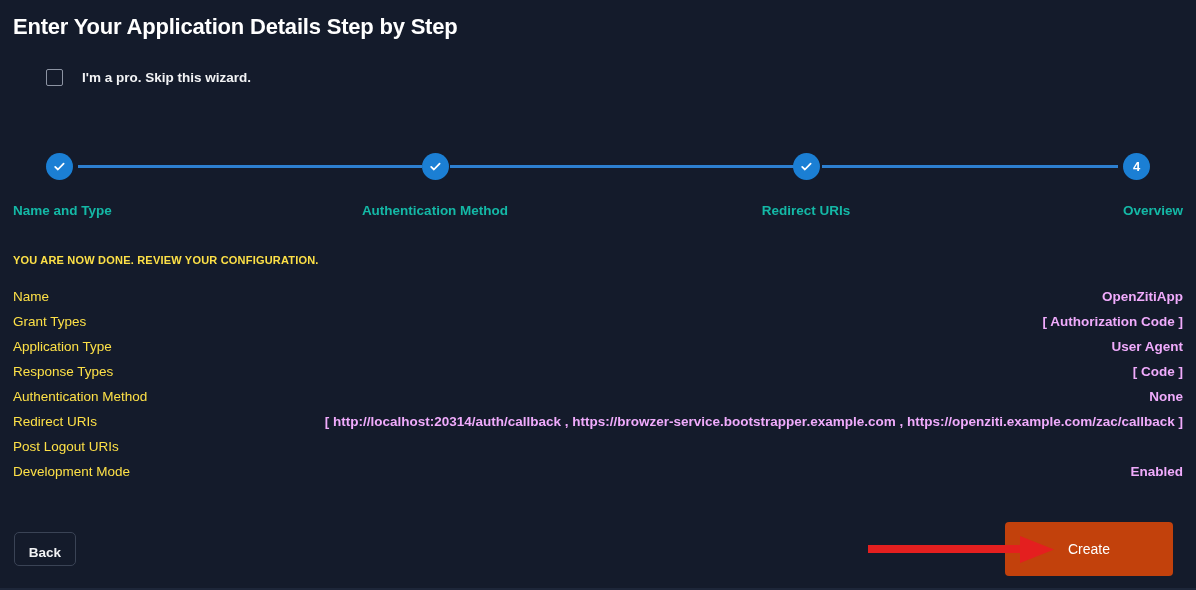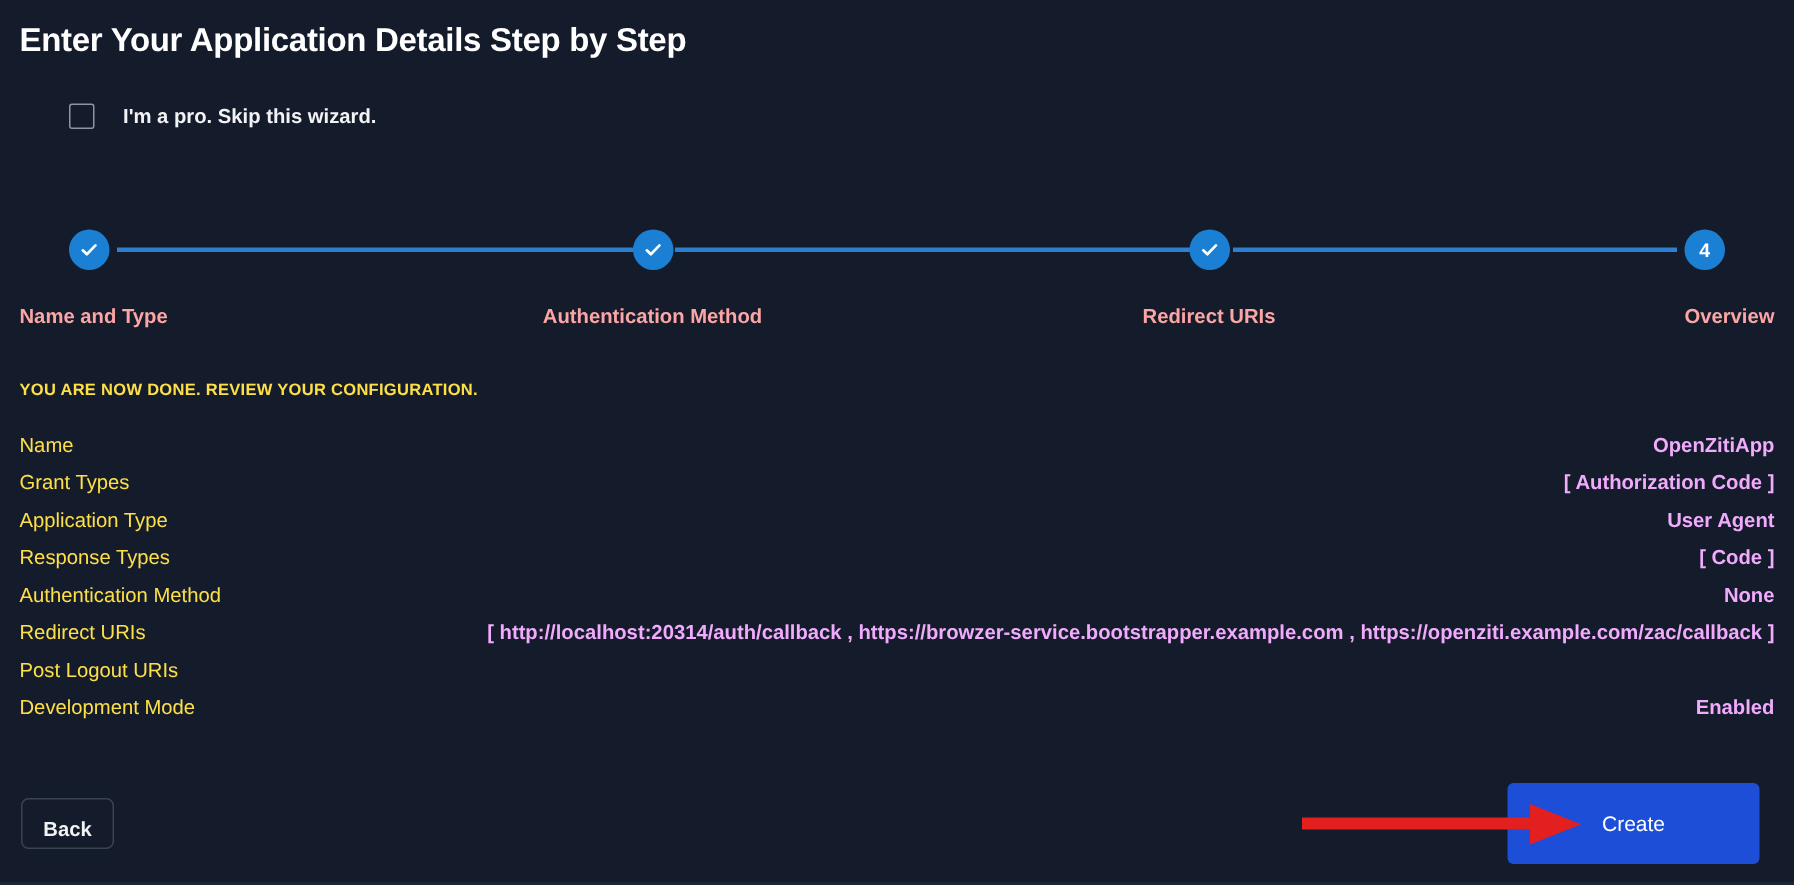--- a/index.html
+++ b/index.html
@@ -82,21 +82,21 @@
     font-size: 13px;
     font-weight: bold;
     box-sizing: border-box;
   }
   .step-circle svg { display: block; }
   .step-label {
     margin-top: 23px;
     text-align: center;
     font-size: 13.5px;
     font-weight: bold;
-    color: #fca5a5;
+    color: #14b8a6;
     white-space: nowrap;
   }
   .step.first { margin-left: 0; left: 13px; width: 160px; }
   .step.first .step-circle { margin: 0 0 0 33px; }
   .step.first .step-label { text-align: left; margin-left: 0; }
   .step.last { margin-left: 0; right: 13px; left: auto; width: 160px; }
   .step.last .step-circle { margin: 0 33px 0 auto; }
   .step.last .step-label { text-align: right; }
 
   .connector {
@@ -161,21 +161,21 @@
     padding: 12px;
   }
   .btn-create {
     position: absolute;
     left: 1005px;
     top: 522px;
     width: 168px;
     height: 54px;
     border: none;
     border-radius: 4px;
-    background: #1d4ed8;
+    background: #c2410c;
     color: #ffffff;
     font-family: "Liberation Sans", sans-serif;
     font-size: 14px;
     font-weight: normal;
     cursor: pointer;
     padding: 0;
   }
 
   
   .annotation-arrow {

